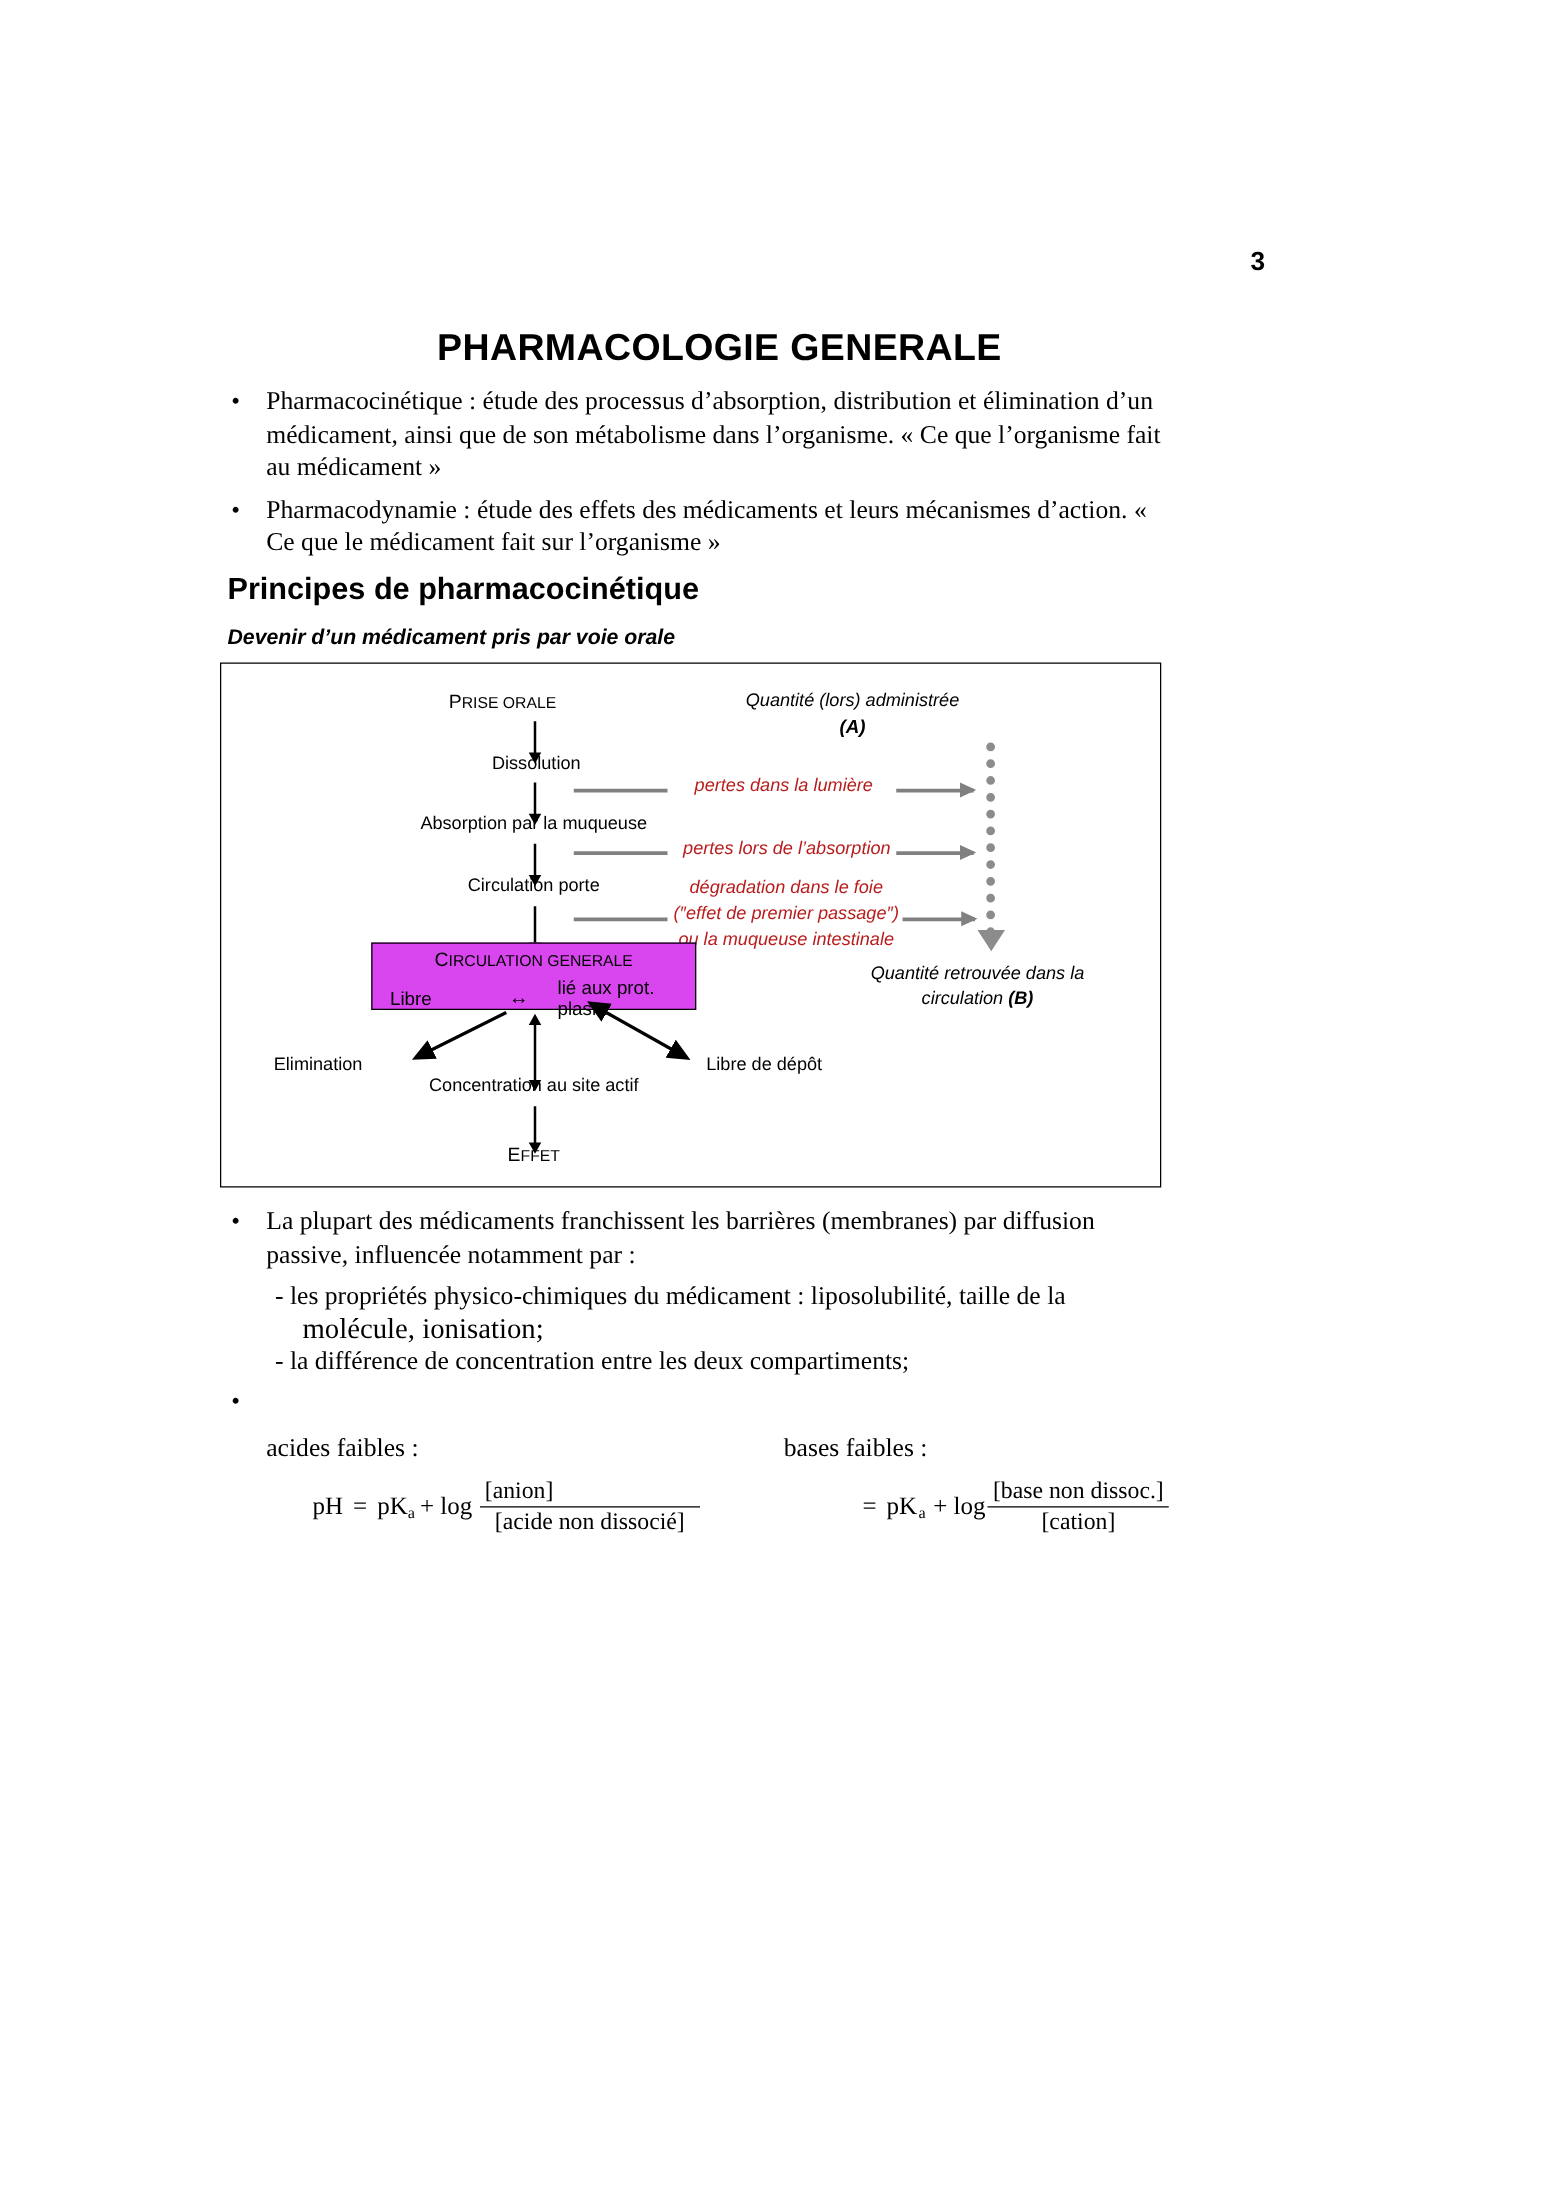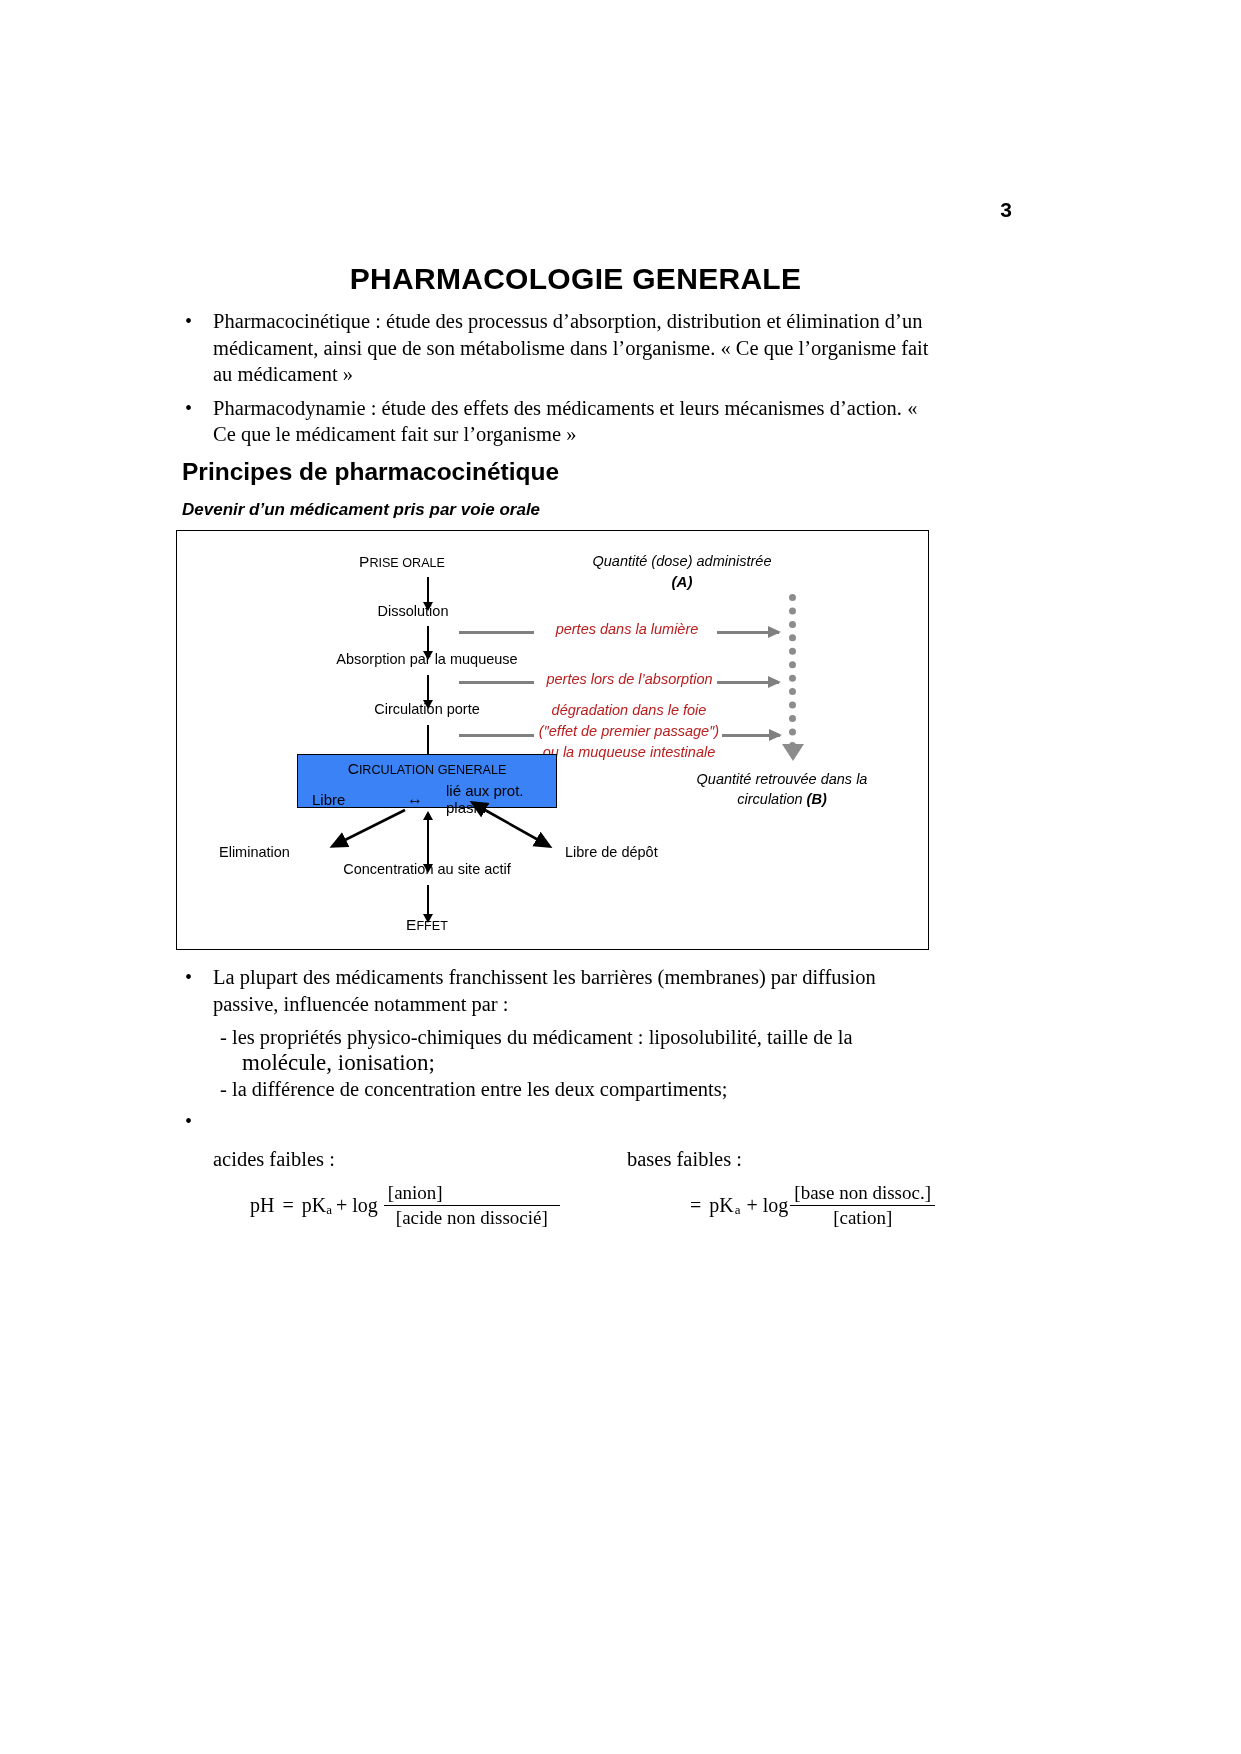--- a/index.html
+++ b/index.html
@@ -184,21 +184,21 @@
     border-left: 11px solid transparent;
     border-right: 11px solid transparent;
     border-top: 17px solid #8c8c8c;
   }
 
   
   .circ-box {
     position: absolute;
     border: 1.6px solid #000;
     box-sizing: border-box;
-    background: #3b82f6;
+    background: #d946ef;
   }
   .circ-title {
     text-align: center;
     font-size: 15.5px;
     margin-top: 5px;
     white-space: nowrap;
   }
   .circ-title .sc { font-size: 12.6px; }
   .circ-row {
     display: flex;
@@ -291,30 +291,30 @@
       <span class="dot">•</span><span class="it">Pharmacodynamie :</span><span> étude des effets des médicaments et leurs mécanismes d’action. </span><span class="it">« Ce que le médicament fait sur l’organisme »</span>
     </div>
 
   </div>
 
   <div class="section-heading">Principes de pharmacocinétique</div>
   <div class="sub-heading">Devenir d’un médicament pris par voie orale</div>
 
   <div class="diagram">
 
-    <div class="dg dg-label-it" style="left:340px; top:22px; width:330px; color:#000;">Quantité (dose) administrée</div>
+    <div class="dg dg-label-it" style="left:340px; top:22px; width:330px; color:#000;">Quantité (lors) administrée</div>
     <div class="dg" style="left:340px; top:42px; width:330px; text-align:center; font-size:15px; font-weight:bold; font-style:italic;">(A)</div>
 
     <div class="dotcol" style="left:612px; top:63px; height:155px;"></div>
     <div class="dotcol-head" style="left:605px; top:213px;"></div>
 
     <div class="dg smallcap" style="left:130px; top:22px; width:190px; text-align:center;"><span>P</span><span class="sc">RISE ORALE</span></div>
     <div class="varrow" style="left:250px; top:46px; height:26px;"></div>
 
-    <div class="dg dg-label" style="left:136px; top:72px; width:200px;">Dissolution</div>
+    <div class="dg dg-label" style="left:152px; top:72px; width:200px;">Dissolution</div>
     <div class="varrow" style="left:250px; top:95px; height:26px;"></div>
 
     <div class="gline" style="left:282px; top:100px; width:75px;"></div>
     <div class="dg dg-label-it" style="left:360px; top:90px; width:180px;">pertes dans la lumière</div>
     <div class="garrow" style="left:540px; top:100px; width:62px;"></div>
 
     <div class="dg dg-label" style="left:130px; top:120px; width:240px;">Absorption par la muqueuse</div>
     <div class="varrow" style="left:250px; top:144px; height:26px;"></div>
 
     <div class="gline" style="left:282px; top:150px; width:75px;"></div>

